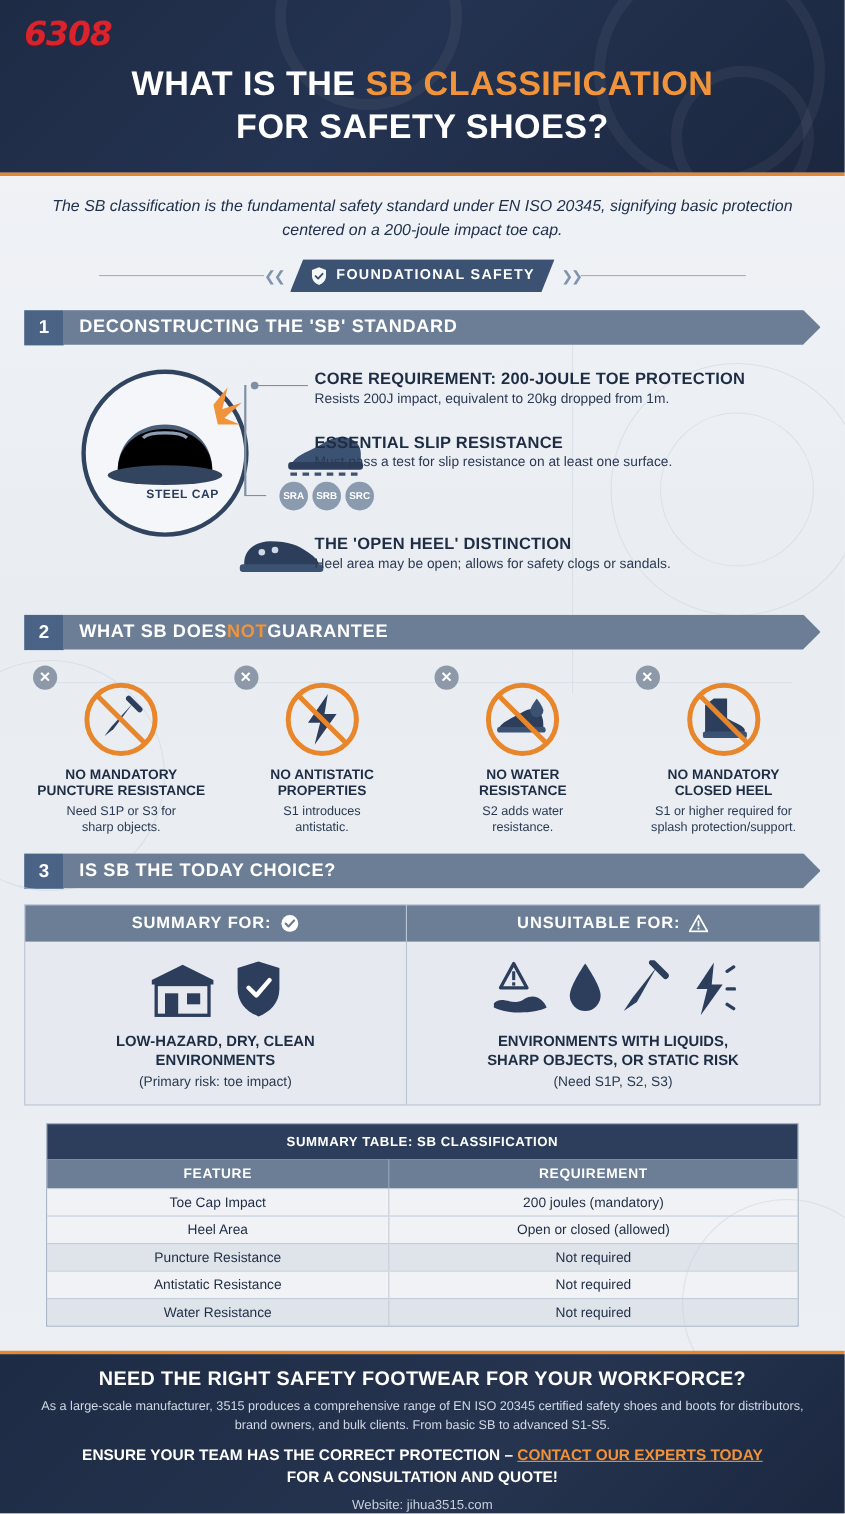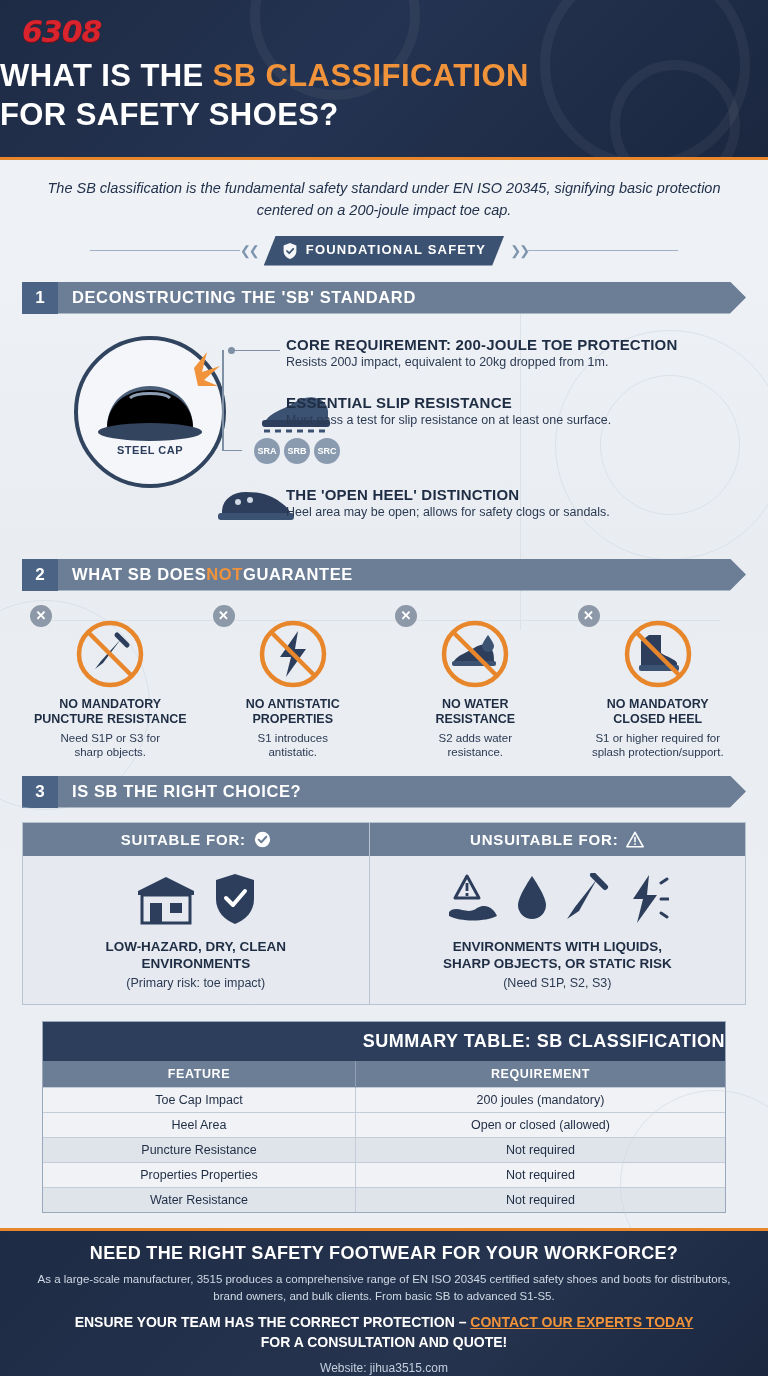--- a/index.html
+++ b/index.html
@@ -28,21 +28,21 @@
   .header .gear {
     position:absolute; border:10px solid rgba(255,255,255,.05); border-radius:50%;
   }
   .logo {
     position:absolute; left:22px; top:14px;
     font-family:"DejaVu Sans", sans-serif;
     font-weight:bold; font-style:italic; font-size:30px; letter-spacing:-1px;
     color:#d9232d; text-shadow:0 1px 0 #7a1016;
   }
   .htitle {
-    position:absolute; left:0; right:0; top:56px; text-align:left;
+    position:absolute; left:0; right:0; top:56px; text-align:center;
     color:#fff; font-weight:bold; font-size:31px; line-height:1.26;
     letter-spacing:.4px; text-transform:uppercase;
   }
   .htitle .hl { color:#f0933b; }
 
   
   .intro {
     margin:18px 42px 0 42px; text-align:center;
     font-style:italic; font-size:14.5px; color:#22324c; line-height:1.5;
   }
@@ -75,21 +75,21 @@
   .sec .bar .no { color:#f0933b; }
 
   
   .s1 { position:relative; margin:14px 22px 0 22px; height:215px; }
   .capwrap { position:absolute; left:52px; top:8px; width:160px; height:140px; }
   .capcircle {
     position:absolute; left:0; top:0; width:152px; height:152px; border-radius:50%;
     background:#f4f6f9; border:4px solid #31445f;
   }
   .cap-label {
-    position:absolute; top:108px; left:0; width:152px; text-align:center;
+    position:absolute; top:108px; left:16px; width:152px; text-align:center;
     font-size:11px; font-weight:bold; color:#2c3e5c; letter-spacing:.5px;
   }
   .connector { position:absolute; background:#7f8fa4; height:1.5px; }
   .dot { position:absolute; width:7px; height:7px; border-radius:50%; background:#7f8fa4; }
 
   .item { position:absolute; left:264px; }
   .item h3 { font-size:15px; font-weight:bold; color:#1f2d44; letter-spacing:.2px; }
   .item p  { font-size:12.5px; color:#2b3a52; margin-top:2px; }
   .pill {
     width:26px; height:26px; border-radius:50%; background:#8a9bb0; color:#fff;
@@ -116,22 +116,22 @@
     background:#6b7e96; color:#fff; font-weight:bold; font-size:15px; letter-spacing:.8px;
     padding:8px 0; text-align:center; display:flex; align-items:center; justify-content:center; gap:8px;
   }
   .chbody { padding:12px 10px 14px; text-align:center; }
   .chicons { display:flex; align-items:center; justify-content:center; gap:14px; height:62px; }
   .chbody h4 { font-size:13.5px; font-weight:bold; color:#1f2d44; line-height:1.3; margin-top:8px; }
   .chbody p { font-size:12.5px; color:#2b3a52; margin-top:3px; }
 
   
   .tbl { margin:16px 42px 0 42px; border:1px solid #9aa8bb; }
-  .tbl .cap { background:#2c3e5c; color:#fff; text-align:right; font-weight:bold;
-              font-size:18px; padding:9px 0; letter-spacing:.5px; }
+  .tbl .cap { background:#2c3e5c; color:#fff; text-align:center; font-weight:bold;
+              font-size:12px; padding:9px 0; letter-spacing:.5px; }
   .tbl table { width:100%; border-collapse:collapse; }
   .tbl th { background:#6b7e96; color:#fff; font-size:12.5px; font-weight:bold;
             padding:6px 11px; letter-spacing:.6px; border-right:1px solid #8fa0b5; }
   .tbl th:last-child { border-right:none; }
   .tbl td { font-size:12.5px; color:#1f2d44; text-align:center; padding:5px 0;
             border-top:1px solid #c3ccd9; border-right:1px solid #c3ccd9; }
   .tbl td:last-child { border-right:none; }
   .tbl tr.alt td { background:#dfe4eb; }
   .tbl tr.norm td { background:#f0f2f6; }
 
@@ -317,27 +317,27 @@
       </div>
       <h4 style="white-space:pre-line">NO MANDATORY
 CLOSED HEEL</h4>
       <p style="white-space:pre-line">S1 or higher required for
 splash protection/support.</p>
     </div>
   </div>
 
   <div class="sec">
     <div class="num">3</div>
-    <div class="bar">IS SB THE RIGHT CHOICE?</div>
+    <div class="bar">IS SB THE TODAY CHOICE?</div>
   </div>
 
   <div class="choice">
     <div class="ch left">
       <div class="chhead">
-        <span>SUITABLE FOR:</span>
+        <span>SUMMARY FOR:</span>
         <svg width="17" height="17" viewBox="0 0 20 20">
           <circle cx="10" cy="10" r="9" fill="#fff"></circle>
           <path d="M5.5 10.2 L8.6 13.2 L14.5 6.8" stroke="#6b7e96" stroke-width="2.3" fill="none" stroke-linecap="round" stroke-linejoin="round"></path>
         </svg>
       </div>
       <div class="chbody">
         <div class="chicons">
           <svg width="64" height="56" viewBox="0 0 64 56">
             <path d="M4 20 L32 6 L60 20 L60 24 L4 24 Z" fill="#2c3e5c"></path>
             <rect x="8" y="24" width="48" height="28" fill="none" stroke="#2c3e5c" stroke-width="3"></rect>
@@ -406,21 +406,21 @@
         </tr>
         <tr class="norm">
           <td>Heel Area</td>
           <td>Open or closed (allowed)</td>
         </tr>
         <tr class="alt">
           <td>Puncture Resistance</td>
           <td>Not required</td>
         </tr>
         <tr class="norm">
-          <td>Properties Properties</td>
+          <td>Antistatic Resistance</td>
           <td>Not required</td>
         </tr>
         <tr class="alt">
           <td>Water Resistance</td>
           <td>Not required</td>
         </tr>
       </tbody>
     </table>
   </div>
 

